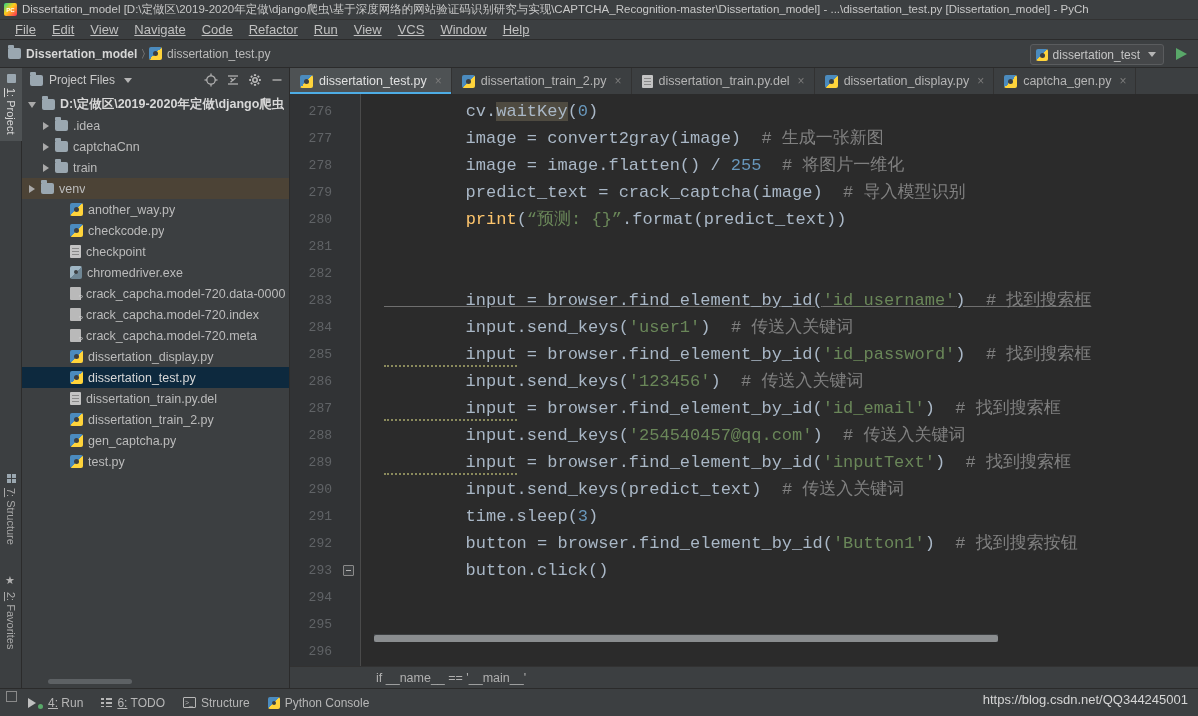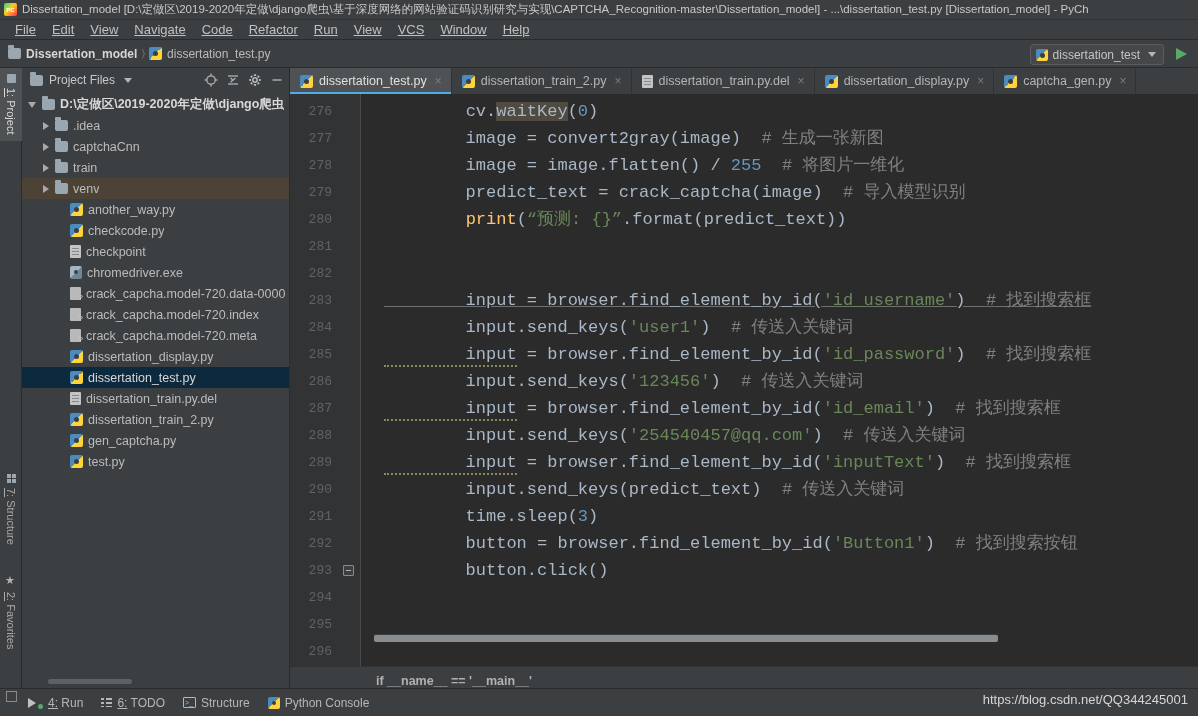--- a/index.html
+++ b/index.html
@@ -231,24 +231,23 @@
   }
   .hscroll-track {
     position:absolute; left:84px; right:200px; bottom:24px; height:8px;
     background:#3c3f41; border-radius:0;
   }
   .hscroll-thumb {
     position:absolute; left:0; top:1px; width:100%; height:7px;
     background:#8a8d8f; border-radius:2px;
   }
   .breadcrumbbar {
-    height:22px; flex:none; background:#3c3f41; display:flex; align-items:flex-end;
+    height:22px; flex:none; background:#3c3f41; display:flex; align-items:center;
     padding-left:86px; font-size:12.5px; color:#b0b0b0;
     border-top:1px solid #323232;
-    font-weight:bold;
   }
 
   
   .statusbar {
     position:absolute; left:0; right:0; bottom:0; height:28px;
     background:#3c3f41; border-top:1px solid #2b2b2b;
     display:flex; align-items:center; padding-left:28px; gap:18px;
   }
   .sb-item { display:flex; align-items:center; gap:5px; font-size:12px; color:#b6b6b6; cursor:default; }
   .sb-item u { text-decoration:underline; }
@@ -404,21 +403,21 @@
         <div class="row" style="padding-left: 21px;">
           <span class="arrow"></span>
           <span class="ico-folder"></span>
           <span class="name">captchaCnn</span>
         </div>
         <div class="row" style="padding-left: 21px;">
           <span class="arrow"></span>
           <span class="ico-folder"></span>
           <span class="name">train</span>
         </div>
-        <div class="row hover" style="padding-left: 21px;">
+        <div class="row hover" style="padding-left: 7px;">
           <span class="arrow"></span>
           <span class="ico-folder"></span>
           <span class="name">venv</span>
         </div>
         <div class="row" style="padding-left: 36px;">
           <span class="arrow blank"></span>
           <span class="ico-py"></span>
           <span class="name">another_way.py</span>
         </div>
         <div class="row" style="padding-left: 36px;">

